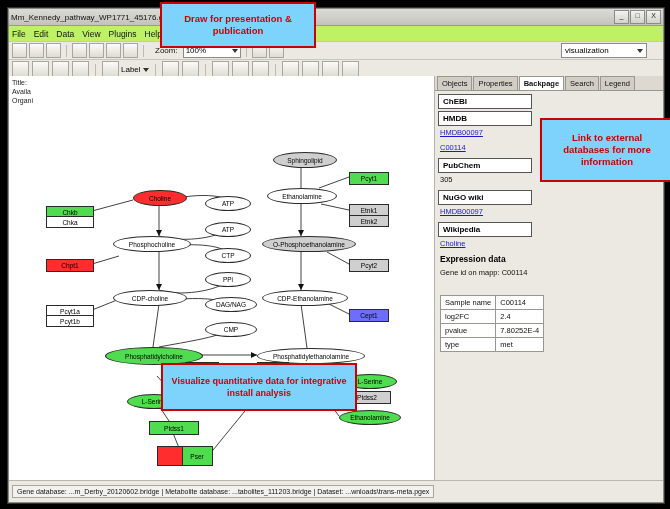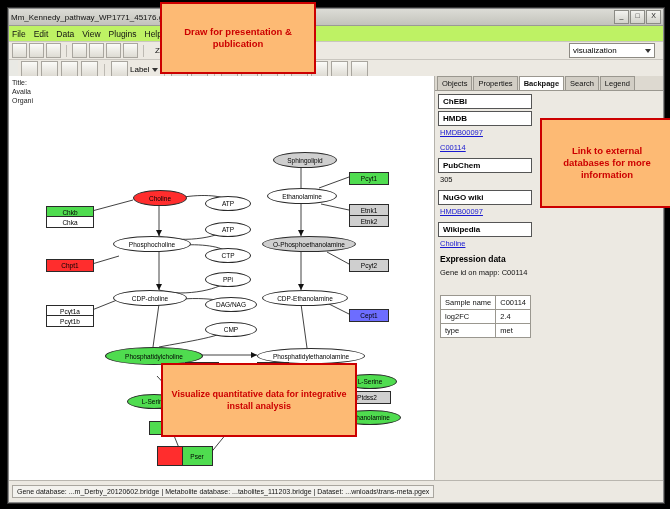--- a/index.html
+++ b/index.html
@@ -14,21 +14,21 @@
   .menubar span{font-size:8.5px;color:#111;}
   
   .toolrow{height:17px;background:#ece9e2;border-bottom:1px solid #c9c6bf;display:flex;align-items:center;padding-left:3px;gap:2px;}
   .tbicon{width:13px;height:13px;border:1px solid #a9a69f;background:linear-gradient(#fbfbf8,#dedcd4);}
   .tbsep{width:1px;height:12px;background:#bdbab3;margin:0 3px;}
   .zoomlbl{font-size:8px;color:#111;margin:0 3px 0 6px;}
   .zoomsel{width:52px;height:13px;border:1px solid #8d8a83;background:#fff;font-size:8px;display:flex;align-items:center;justify-content:space-between;padding:0 2px;}
   .caret{width:0;height:0;border-left:3px solid transparent;border-right:3px solid transparent;border-top:4px solid #333;}
   .combo{height:13px;border:1px solid #8d8a83;background:#fff;font-size:8px;display:flex;align-items:center;justify-content:space-between;padding:0 3px;}
   
-  .toolrow2{height:19px;background:#ece9e2;border-bottom:1px solid #b9b6af;display:flex;align-items:center;padding-left:3px;gap:3px;margin-left:9px;}
+  .toolrow2{height:19px;background:#ece9e2;border-bottom:1px solid #b9b6af;display:flex;align-items:center;padding-left:3px;gap:3px;}
   .tbicon2{width:15px;height:15px;border:1px solid #a9a69f;background:linear-gradient(#fbfbf8,#dcd9d1);}
   .labelbox{display:flex;align-items:center;gap:2px;font-size:8px;}
   
   .main{position:absolute;left:0;top:67px;right:0;bottom:22px;display:flex;}
   .leftpane{width:425px;background:#fff;border-right:1px solid #b5b2ab;position:relative;overflow:hidden;}
   .rightpane{flex:1;background:#0c4a6e;position:relative;}
   
   .infoblk{position:absolute;left:3px;top:2px;font-size:7px;color:#222;line-height:9px;}
   
   .node{position:absolute;border:1px solid #2a2a2a;font-size:6.5px;color:#000;display:flex;align-items:center;justify-content:center;text-align:center;line-height:7px;}
@@ -49,21 +49,21 @@
   .link{font-size:7.5px;color:#1919d0;text-decoration:underline;margin:0 0 6px 2px;display:block;}
   .plain{font-size:7.5px;color:#111;margin:0 0 6px 2px;display:block;}
   .exprtitle{font-size:8.5px;font-weight:bold;color:#000;margin:6px 0 4px 2px;}
   .geneid{font-size:7.5px;color:#111;margin:0 0 18px 2px;}
   table.dt{border-collapse:collapse;margin-left:2px;}
   table.dt td{border:1px solid #9a978f;background:#fff;font-size:7.5px;padding:1px 4px;color:#111;height:11px;}
   
   .status{position:absolute;left:0;right:0;bottom:0;height:21px;background:#ece9e2;border-top:1px solid #b9b6af;display:flex;align-items:center;padding-left:3px;}
   .statusbox{border:1px solid #a9a69f;background:#f3f2ee;font-size:7px;color:#111;padding:2px 4px;width:auto;}
   
-  .callout{position:absolute;background:#fdba74;border:2px solid #cc0000;color:#cc0000;font-weight:bold;text-align:center;display:flex;align-items:center;justify-content:center;padding:17px 6px;line-height:12px;}
+  .callout{position:absolute;background:#7dd3fc;border:2px solid #cc0000;color:#cc0000;font-weight:bold;text-align:center;display:flex;align-items:center;justify-content:center;padding:4px 6px;line-height:12px;}
 </style>
 </head>
 <body>
 
 <div class="app">
 
   <div class="titlebar">
     <span class="tbtext">Mm_Kennedy_pathway_WP1771_45176.gpml</span>
     <div class="tbbtn">_</div>
     <div class="tbbtn">□</div>
@@ -91,21 +91,21 @@
     <div class="tbsep"></div>
     <span class="zoomlbl">Zoom:</span>
     <div class="zoomsel">
       <span>100%</span>
       <span class="caret"></span>
     </div>
     <div class="tbsep"></div>
     <div class="tbicon"></div>
     <div class="tbicon"></div>
     <div style="flex:1"></div>
-    <div class="combo" style="width:78px;margin-right:8px;">
+    <div class="combo" style="width:78px;margin-right:16px;">
       <span>visualization</span>
       <span class="caret"></span>
     </div>
   </div>
 
   <div class="toolrow2">
     <div class="tbicon2"></div>
     <div class="tbicon2"></div>
     <div class="tbicon2"></div>
     <div class="tbicon2"></div>
@@ -254,20 +254,24 @@
           <tbody>
               <tr>
             <td>Sample name</td>
             <td>C00114</td>
           </tr>
           <tr>
             <td>log2FC</td>
             <td>2.4</td>
           </tr>
           <tr>
+            <td>pvalue</td>
+            <td>7.80252E-4</td>
+          </tr>
+          <tr>
             <td>type</td>
             <td>met</td>
           </tr>
         </tbody>
           </table>
       </div>
     </div>
   </div>
 
   <div class="status">

